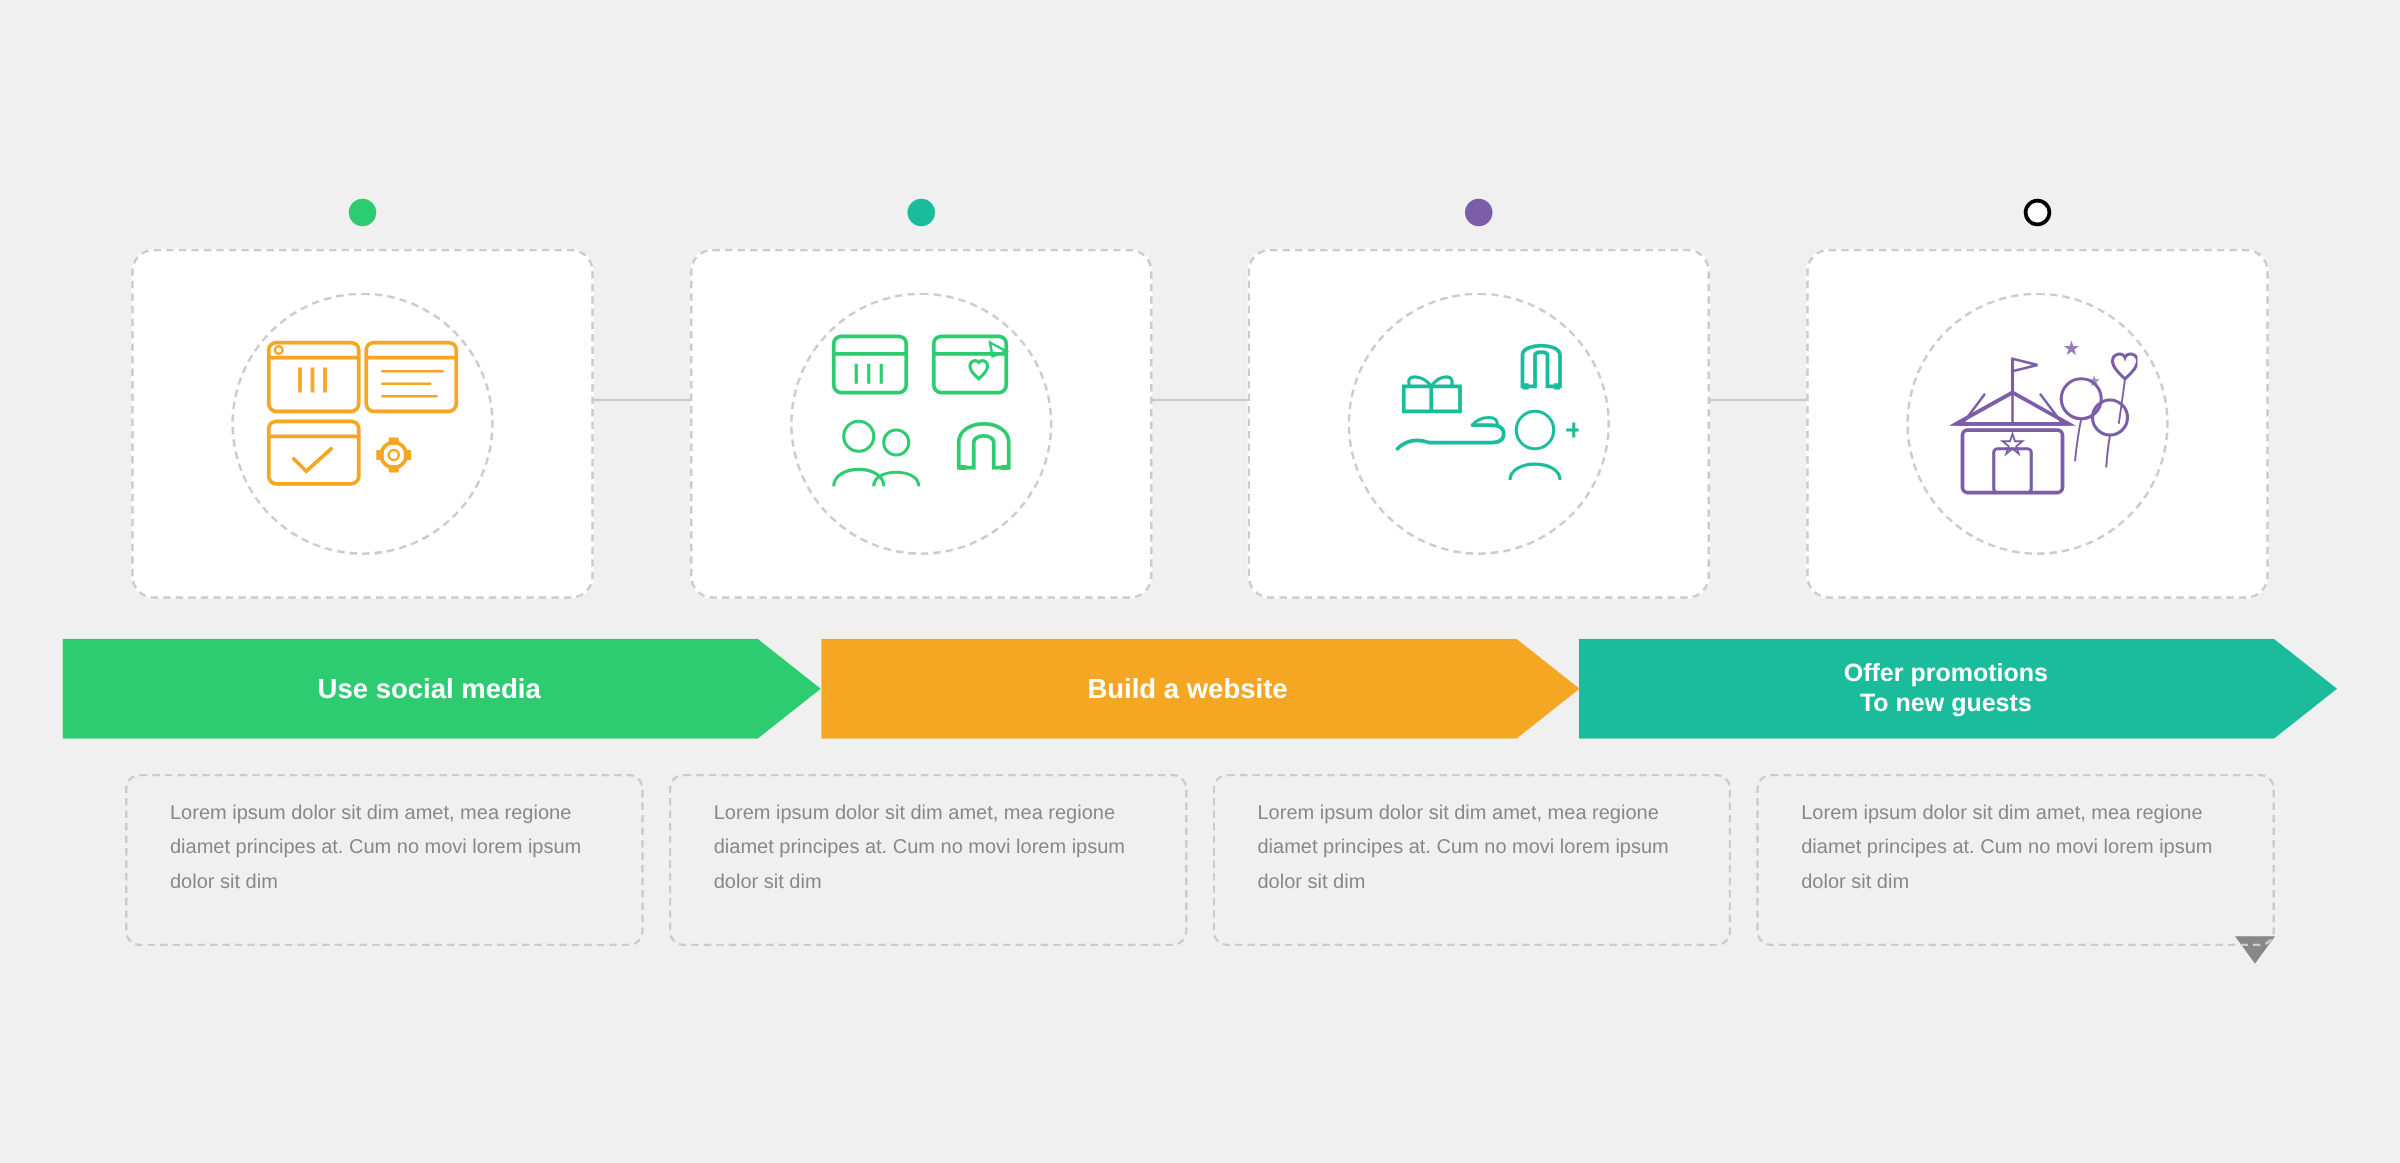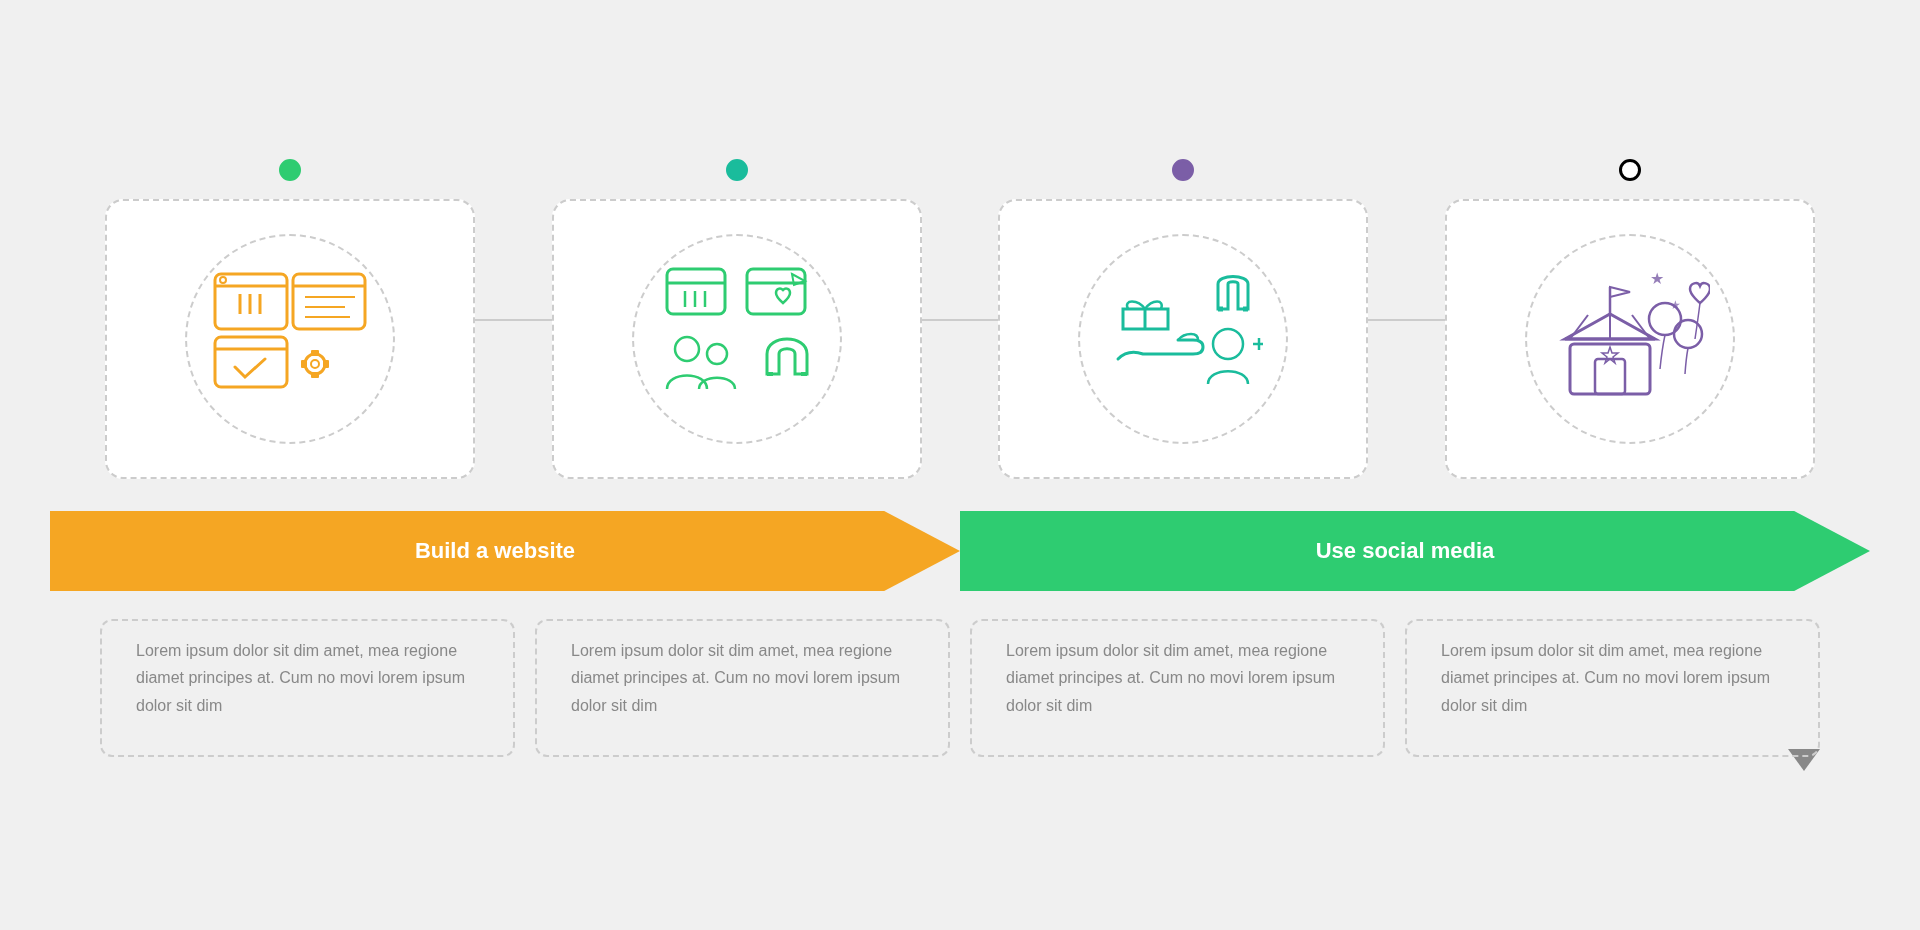--- a/index.html
+++ b/index.html
@@ -311,32 +311,38 @@
         </div>
       </div>
     </div>
 
   </div>
 
   <div class="arrow-row">
 
     <div class="arrow-item">
       <svg class="arrow-shape" viewBox="0 0 480 80" preserveAspectRatio="none">
+        <polygon points="0,0 440,0 480,40 440,80 0,80" fill="#2ecc71"></polygon>
+      </svg>
+      <span class="arrow-label">Use social media</span>
+    </div>
+
+    <div class="arrow-item">
+      <svg class="arrow-shape" viewBox="0 0 480 80" preserveAspectRatio="none">
         <polygon points="0,0 440,0 480,40 440,80 0,80" fill="#f5a623"></polygon>
       </svg>
       <span class="arrow-label">Build a website</span>
     </div>
 
     <div class="arrow-item">
       <svg class="arrow-shape" viewBox="0 0 480 80" preserveAspectRatio="none">
-        <polygon points="0,0 440,0 480,40 440,80 0,80" fill="#2ecc71"></polygon>
+        <polygon points="0,0 440,0 480,40 440,80 0,80" fill="#1abc9c"></polygon>
       </svg>
-      <span class="arrow-label">Use social media</span>
-    </div>
-
+      <span class="arrow-label" style="font-size:20px;">Offer promotions<br>To new guests</span>
+    </div>
 
 
   </div>
 
   <div class="bottom-row">
 
     <div class="desc-block">
       <p class="desc-text">Lorem ipsum dolor sit dim amet, mea regione diamet principes at. Cum no movi lorem ipsum dolor sit dim</p>
     </div>
     <div class="desc-block">

